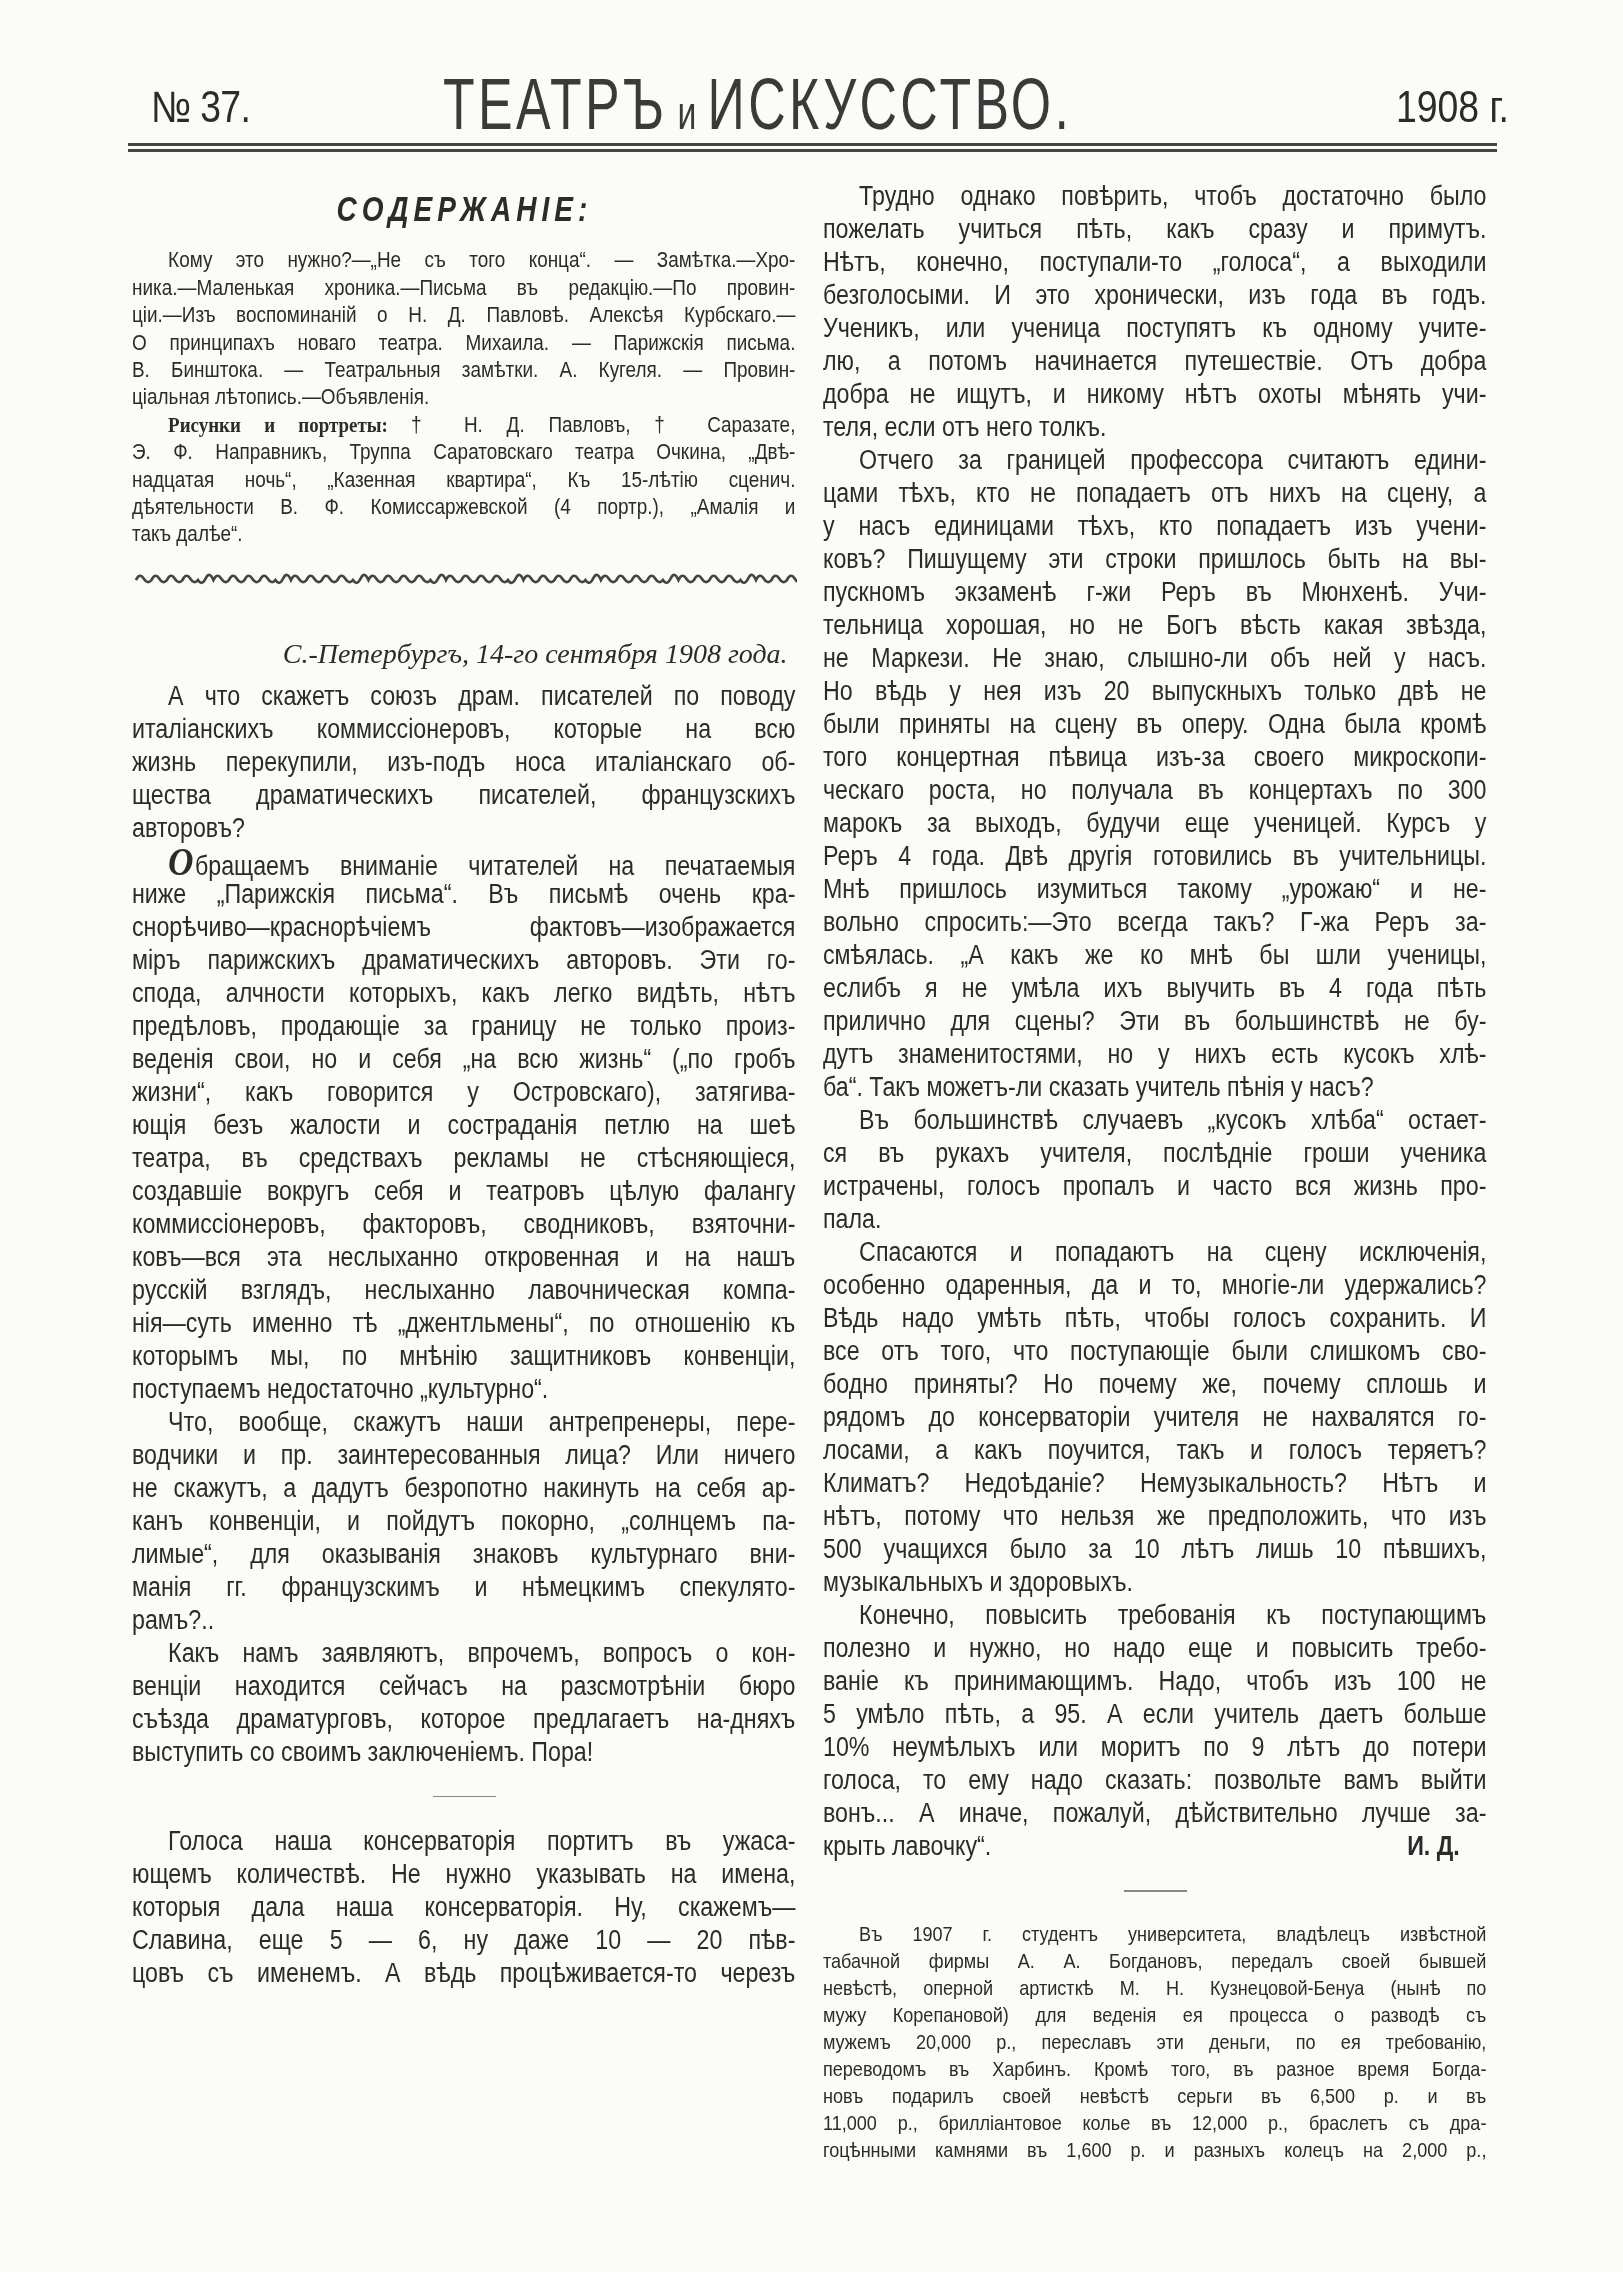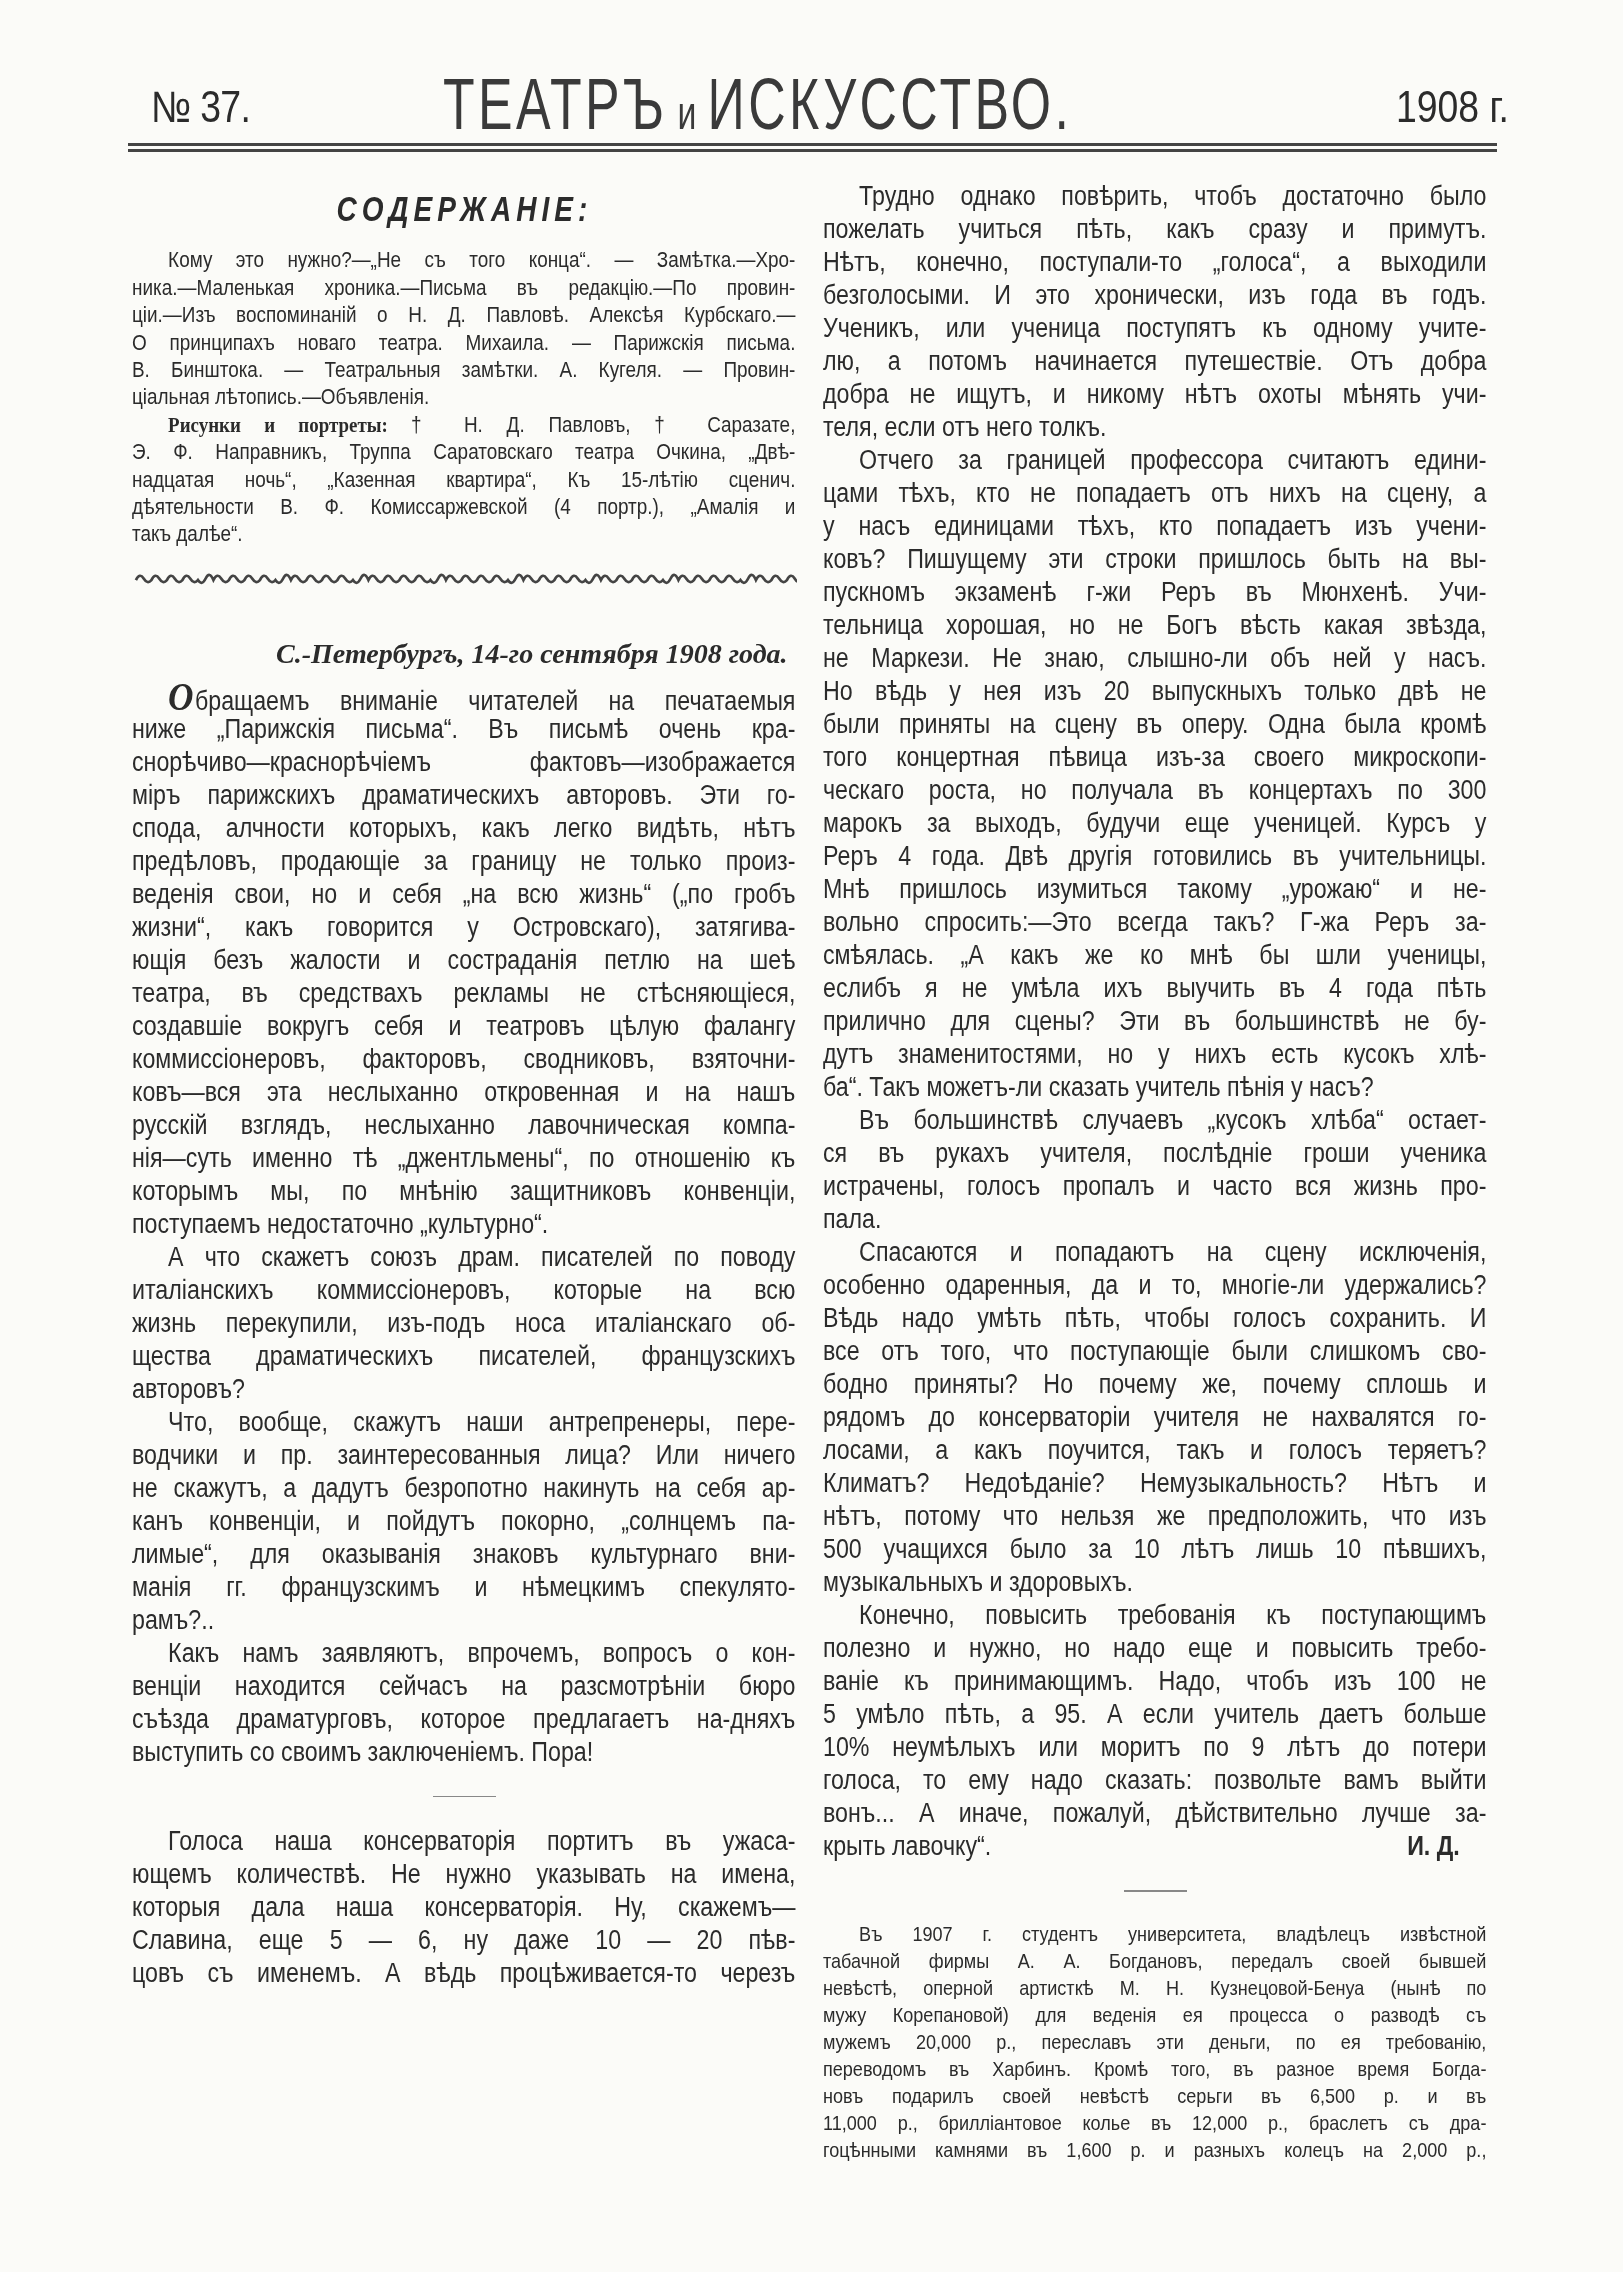--- a/index.html
+++ b/index.html
@@ -34,21 +34,21 @@
     transform-origin: left;
     width: 116%;
   }
   .line.last { text-align-last: left; }
   .line.indent { padding-left: 42px; box-sizing: border-box; }
 
   .toc-title { text-align: center; font-size: 35px; font-style: italic; font-weight: 700; letter-spacing: 6.3px; margin: 9.4px 0 17px; transform: scaleX(0.8); }
   .toc .line { font-size: 22px; line-height: 27.4px; height: 27.4px; }
   .toc .bold-lead { font-family: "Liberation Serif", serif; font-weight: 700; }
   .wavy { margin-top: 15.7px; height: 31px; }
-  .dateline { font-family: "Liberation Serif", serif; font-style: italic; font-size: 28px; text-align: right; margin: 41px 9.4px 9.4px 0; font-weight: bold; }
+  .dateline { font-family: "Liberation Serif", serif; font-style: italic; font-size: 28px; text-align: right; margin: 41px 9.4px 9.4px 0; }
   .dropcap { font-family: "Liberation Serif", serif; font-size: 41px; font-style: italic; font-weight: 700; margin-right: 1.6px; }
   .rule-short { width: 63px; height: 1.6px; background: #888; margin: 27px auto 28px; }
   .sig { font-weight: 700; float: right; margin-right: 31px; }
   .small-print .line { font-size: 21px; line-height: 27px; height: 27px; }
 </style>
 </head>
 <body>
 
 <header class="masthead">
   <span class="issue">№ 37.</span>
@@ -76,45 +76,45 @@
         <span class="line">надцатая ночь“, „Казенная квартира“, Къ 15-лѣтію сценич.</span>
         <span class="line">дѣятельности В. Ф. Комиссаржевской (4 портр.), „Амалія и</span>
         <span class="line last">такъ далѣе“.</span>
       </div>
   </div>
   <svg class="wavy" width="665" height="31" viewBox="0 0 848 40">
     <path id="wave-path" d="M0 22 Q5 12 10 20 T20 22 Q25 12 30 20 T40 22 Q45 12 50 20 T60 22 Q65 12 70 20 T80 22 Q85 30 90 20 T100 22 Q105 12 110 20 T120 22 Q125 12 130 20 T140 22 Q145 12 150 20 T160 22 Q165 12 170 20 T180 22 Q185 30 190 20 T200 22 Q205 12 210 20 T220 22 Q225 12 230 20 T240 22 Q245 12 250 20 T260 22 Q265 12 270 20 T280 22 Q285 30 290 20 T300 22 Q305 12 310 20 T320 22 Q325 12 330 20 T340 22 Q345 12 350 20 T360 22 Q365 12 370 20 T380 22 Q385 30 390 20 T400 22 Q405 12 410 20 T420 22 Q425 12 430 20 T440 22 Q445 12 450 20 T460 22 Q465 12 470 20 T480 22 Q485 30 490 20 T500 22 Q505 12 510 20 T520 22 Q525 12 530 20 T540 22 Q545 12 550 20 T560 22 Q565 12 570 20 T580 22 Q585 30 590 20 T600 22 Q605 12 610 20 T620 22 Q625 12 630 20 T640 22 Q645 12 650 20 T660 22 Q665 12 670 20 T680 22 Q685 30 690 20 T700 22 Q705 12 710 20 T720 22 Q725 12 730 20 T740 22 Q745 12 750 20 T760 22 Q765 12 770 20 T780 22 Q785 30 790 20 T800 22 Q805 12 810 20 T820 22 Q825 12 830 20 T840 22 Q845 12 850 20 T860 22" fill="none" stroke="#444" stroke-width="3.5"></path>
   </svg>
   <div class="dateline">С.-Петербургъ, 14-го сентября 1908 года.</div>
   <div>
+    <div id="lc-para2">
+        <span class="line indent">А что скажетъ союзъ драм. писателей по поводу</span>
+        <span class="line">италіанскихъ коммиссіонеровъ, которые на всю</span>
+        <span class="line">жизнь перекупили, изъ-подъ носа италіанскаго об-</span>
+        <span class="line">щества драматическихъ писателей, французскихъ</span>
+        <span class="line last">авторовъ?</span>
+      </div>
     <div id="lc-para1">
         <span class="line indent"><span class="dropcap">О</span>бращаемъ вниманіе читателей на печатаемыя</span>
         <span class="line">ниже „Парижскія письма“. Въ письмѣ очень кра-</span>
         <span class="line">снорѣчиво—краснорѣчіемъ фактовъ—изображается</span>
         <span class="line">міръ парижскихъ драматическихъ авторовъ. Эти го-</span>
         <span class="line">спода, алчности которыхъ, какъ легко видѣть, нѣтъ</span>
         <span class="line">предѣловъ, продающіе за границу не только произ-</span>
         <span class="line">веденія свои, но и себя „на всю жизнь“ („по гробъ</span>
         <span class="line">жизни“, какъ говорится у Островскаго), затягива-</span>
         <span class="line">ющія безъ жалости и состраданія петлю на шеѣ</span>
         <span class="line">театра, въ средствахъ рекламы не стѣсняющіеся,</span>
         <span class="line">создавшіе вокругъ себя и театровъ цѣлую фалангу</span>
         <span class="line">коммиссіонеровъ, факторовъ, сводниковъ, взяточни-</span>
         <span class="line">ковъ—вся эта неслыханно откровенная и на нашъ</span>
         <span class="line">русскій взглядъ, неслыханно лавочническая компа-</span>
         <span class="line">нія—суть именно тѣ „джентльмены“, по отношенію къ</span>
         <span class="line">которымъ мы, по мнѣнію защитниковъ конвенціи,</span>
         <span class="line last">поступаемъ недостаточно „культурно“.</span>
-      </div>
-    <div id="lc-para2">
-        <span class="line indent">А что скажетъ союзъ драм. писателей по поводу</span>
-        <span class="line">италіанскихъ коммиссіонеровъ, которые на всю</span>
-        <span class="line">жизнь перекупили, изъ-подъ носа италіанскаго об-</span>
-        <span class="line">щества драматическихъ писателей, французскихъ</span>
-        <span class="line last">авторовъ?</span>
       </div>
     <div id="lc-para3">
         <span class="line indent">Что, вообще, скажутъ наши антрепренеры, пере-</span>
         <span class="line">водчики и пр. заинтересованныя лица? Или ничего</span>
         <span class="line">не скажутъ, а дадутъ безропотно накинуть на себя ар-</span>
         <span class="line">канъ конвенціи, и пойдутъ покорно, „солнцемъ па-</span>
         <span class="line">лимые“, для оказыванія знаковъ культурнаго вни-</span>
         <span class="line">манія гг. французскимъ и нѣмецкимъ спекулято-</span>
         <span class="line last">рамъ?..</span>
       </div>

